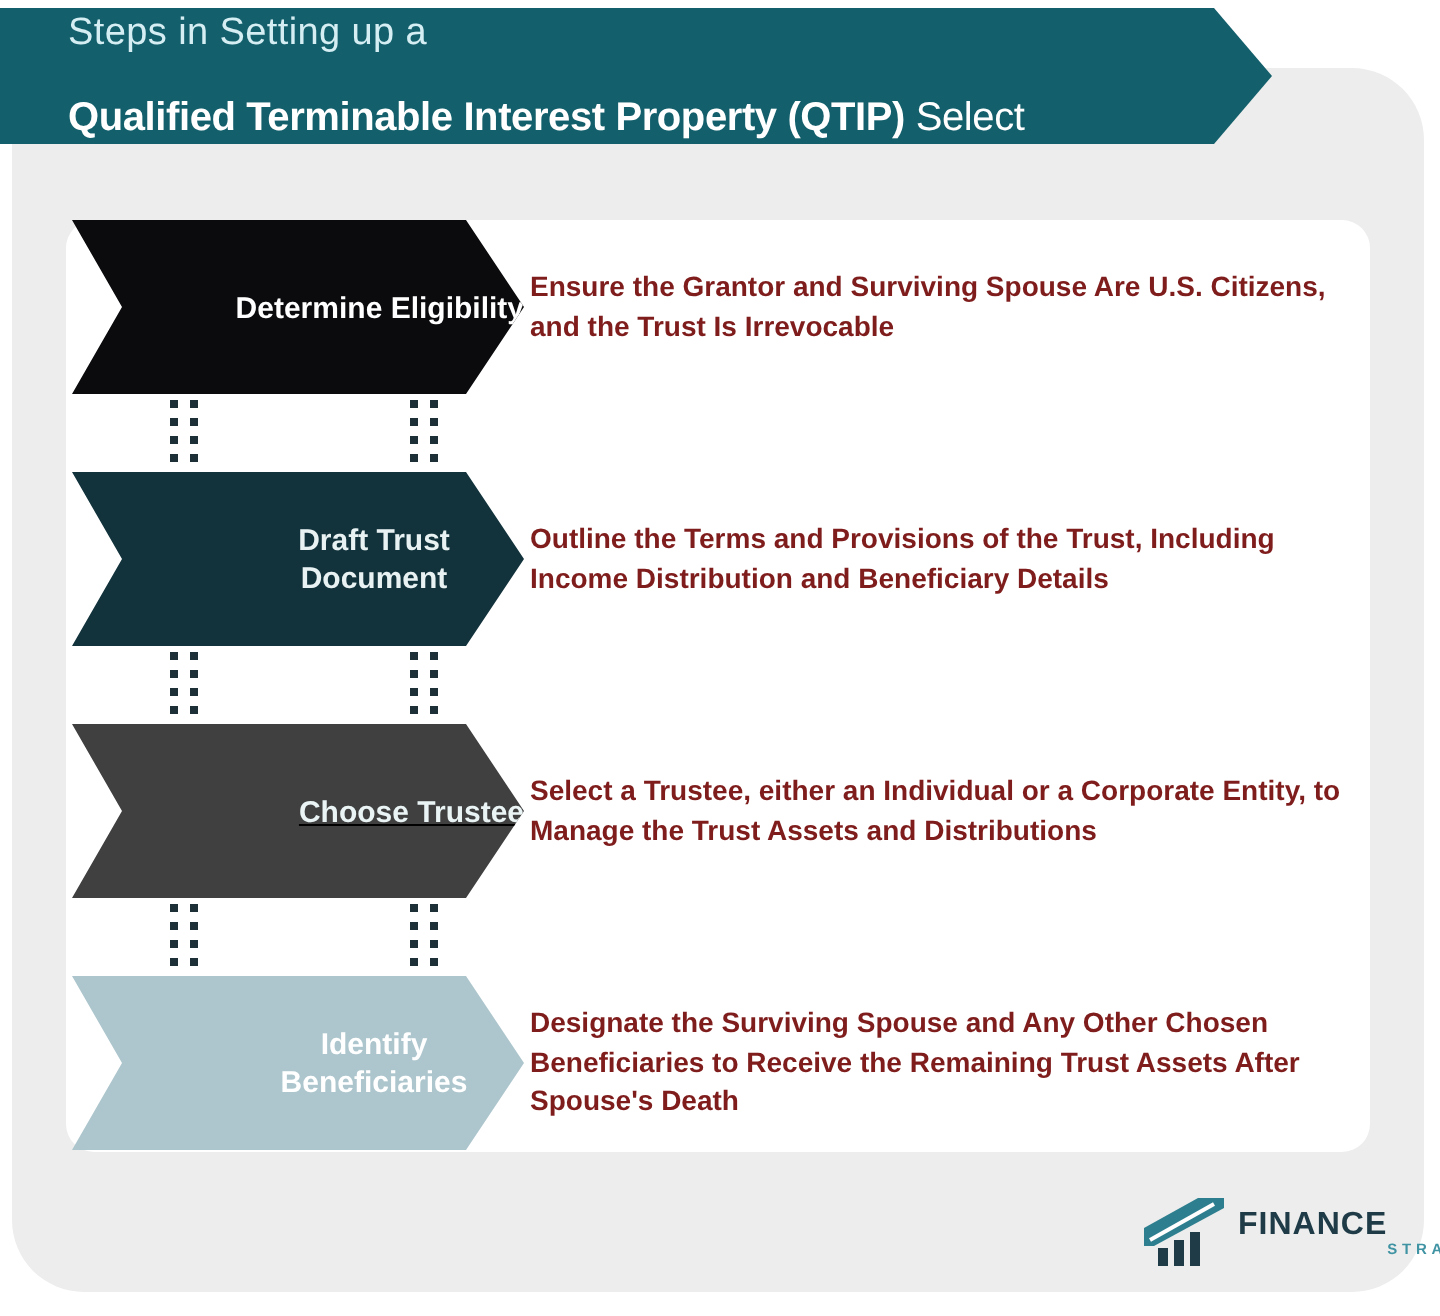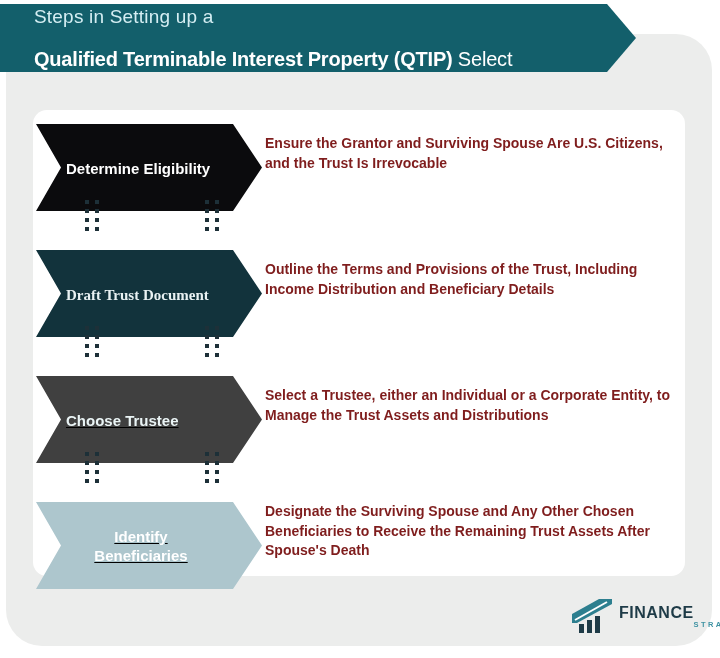--- a/index.html
+++ b/index.html
@@ -11,23 +11,23 @@
         background:#ffffff;border-radius:14px;}
   .banner{position:absolute;left:0;top:4px;width:636px;height:68px;
           background:#135f6b;
           clip-path:polygon(0 0,607px 0,636px 34px,607px 68px,0 68px);
           display:flex;flex-direction:column;justify-content:center;
           padding-left:34px;box-sizing:border-box;gap:20px;}
   .banner .line1{font-size:19px;color:#d5eef3;font-weight:400;letter-spacing:.2px;}
   .banner .line2{font-size:20px;color:#ffffff;letter-spacing:-.2px;}
   .banner .line2 .b{font-weight:700;}
   .step{position:absolute;left:0;width:720px;height:87px;}
-  .arrow{position:absolute;left:36px;top:14px;width:226px;height:90px;
+  .arrow{position:absolute;left:36px;top:0;width:226px;height:90px;
          clip-path:polygon(0 0,197px 0,226px 43.5px,197px 87px,0 87px,25px 43.5px);
-         display:flex;align-items:center;justify-content:flex-start;
+         display:flex;align-items:center;justify-content:flex-end;
          padding-left:30px;box-sizing:border-box;}
   .arrow span{font-size:15px;font-weight:700;text-align:center;line-height:1.25;
               max-width:150px;}
   .desc{position:absolute;left:265px;top:0;width:415px;height:87px;
         display:flex;align-items:center;
         font-size:14px;font-weight:700;color:#7f1d1d;line-height:1.4;}
   .dots{position:absolute;width:14px;height:35px;display:flex;justify-content:space-between;}
   .dotcol{width:4px;height:100%;
           background:repeating-linear-gradient(to bottom,#1d3038 0 4px,transparent 4px 9px);}
   .logo{position:absolute;left:572px;top:599px;display:flex;align-items:center;gap:7px;}
@@ -48,34 +48,34 @@
 
 <div class="step" style="top:110px">
   <div class="arrow" style="background: rgb(11, 11, 13);">
     <span style="color: rgb(255, 255, 255);">Determine Eligibility</span>
   </div>
   <div class="desc">Ensure the Grantor and Surviving Spouse Are U.S. Citizens, and the Trust Is Irrevocable</div>
 </div>
 
 <div class="step" style="top:236px">
   <div class="arrow" style="background: rgb(18, 51, 60);">
-    <span style="color: rgb(233, 242, 243); font-family: Liberation Serif, serif;">Draft Trust Document</span>
+    <span style="color: rgb(233, 242, 243);">Draft Trust Document</span>
   </div>
   <div class="desc">Outline the Terms and Provisions of the Trust, Including Income Distribution and Beneficiary Details</div>
 </div>
 
 <div class="step" style="top:362px">
   <div class="arrow" style="background: #404040; text-decoration: underline;">
     <span style="color: rgb(234, 244, 245);">Choose Trustee</span>
   </div>
   <div class="desc">Select a Trustee, either an Individual or a Corporate Entity, to Manage the Trust Assets and Distributions</div>
 </div>
 
 <div class="step" style="top:488px">
-  <div class="arrow" style="background: rgb(173, 198, 205); text-decoration: underline;">
+  <div class="arrow" style="background: rgb(173, 198, 205);">
     <span style="color: rgb(255, 255, 255);">Identify Beneficiaries</span>
   </div>
   <div class="desc">Designate the Surviving Spouse and Any Other Chosen Beneficiaries to Receive the Remaining Trust Assets After Spouse's Death</div>
 </div>
 
 <div class="dots" style="top:200px;left:85px">
     <div class="dotcol"></div>
     <div class="dotcol"></div>
   </div>
 <div class="dots" style="top:200px;left:205px">

